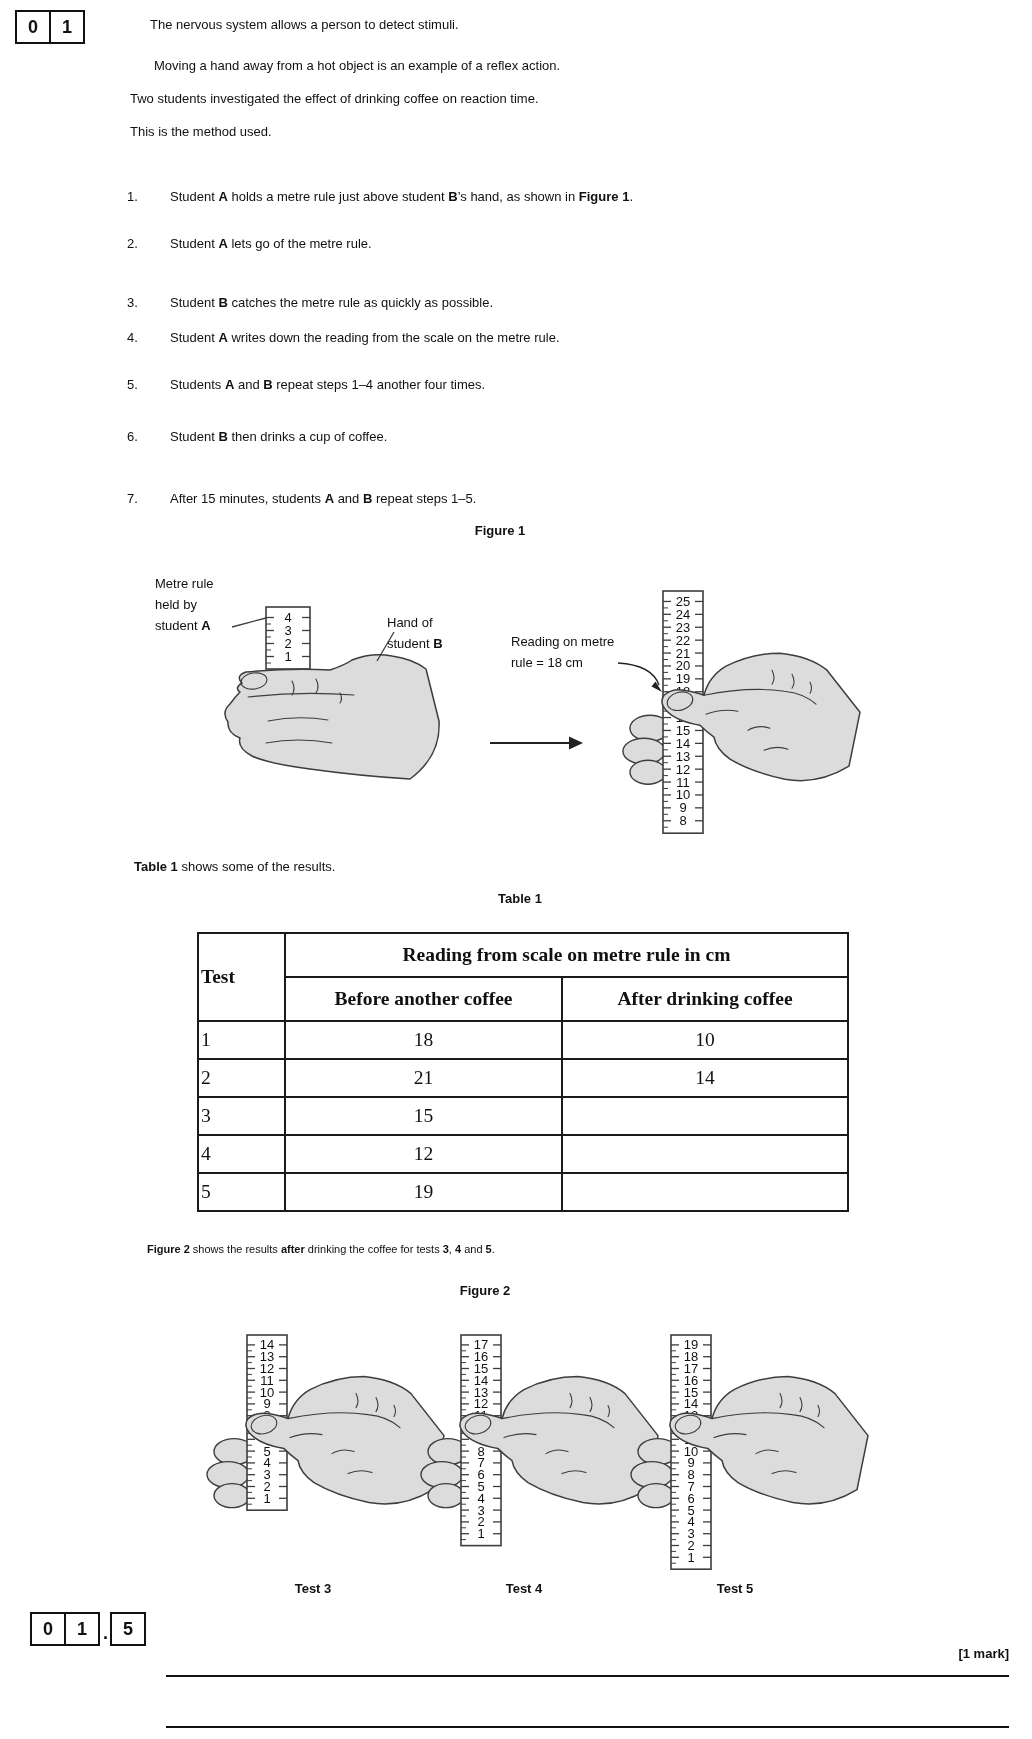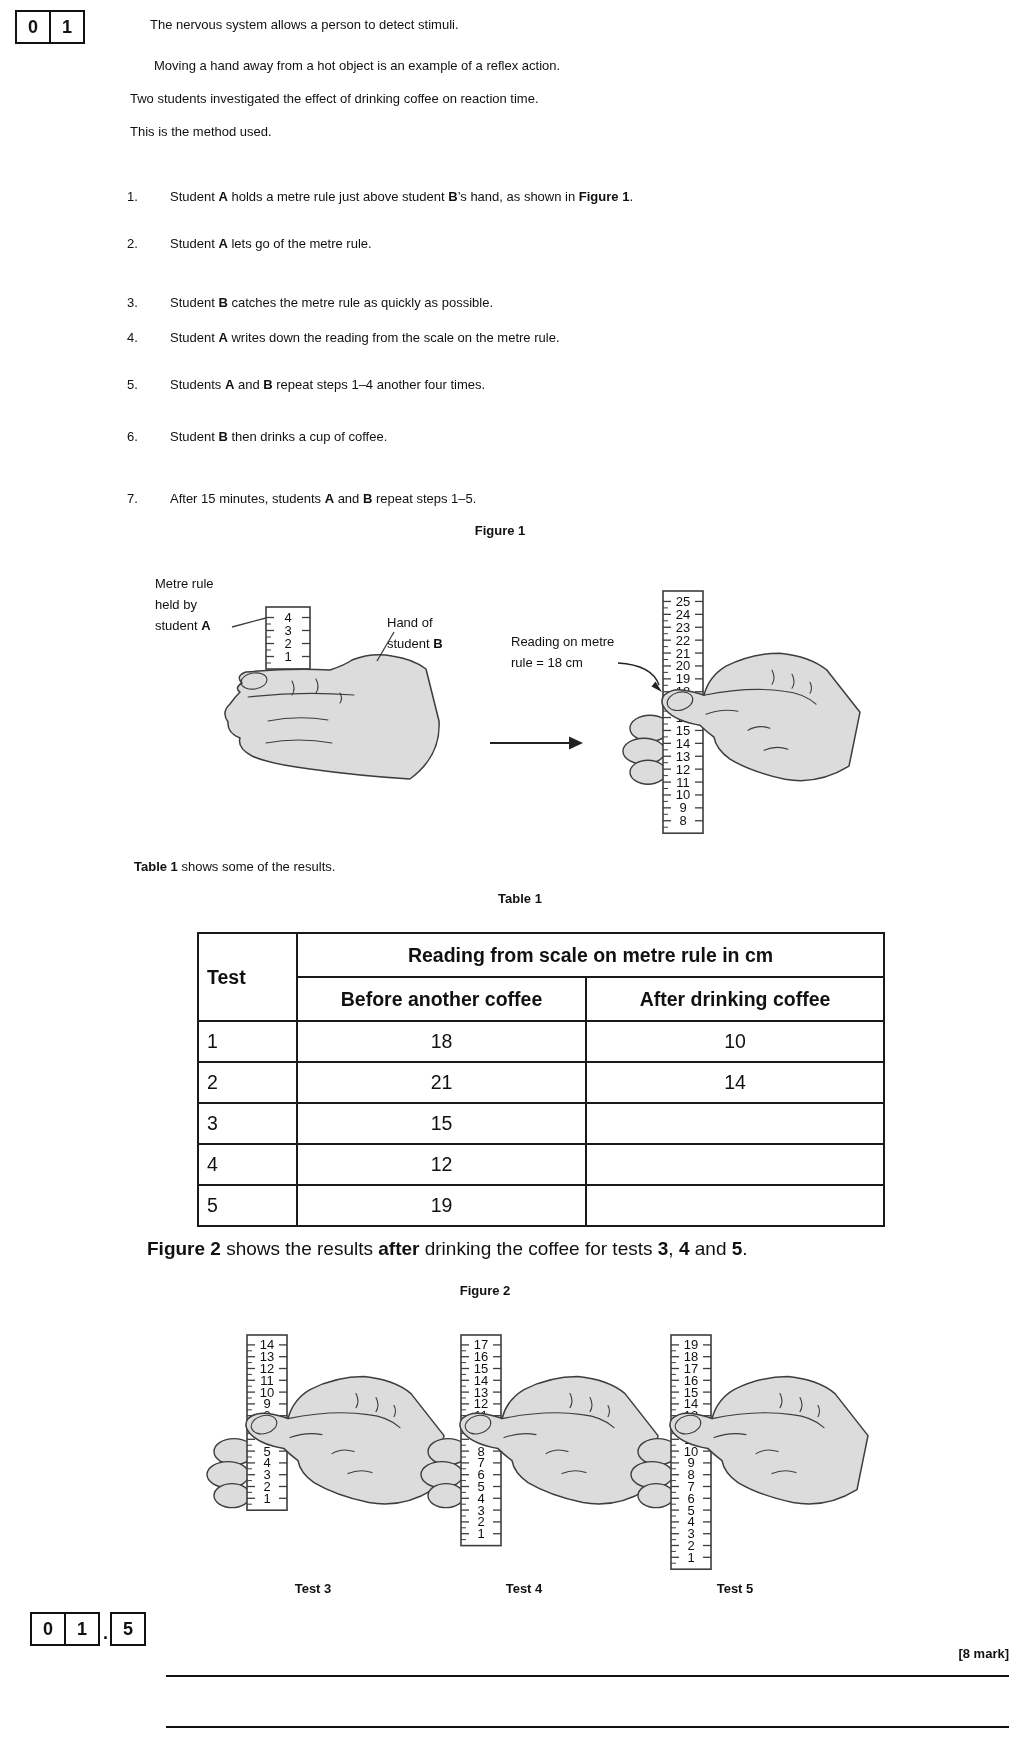--- a/index.html
+++ b/index.html
@@ -2,32 +2,32 @@
 <html><head>
 <meta charset="utf-8">
 <style>
   html,body{margin:0;padding:0;background:#ffffff;}
   .page{position:relative;width:1032px;height:1739px;background:#fff;overflow:hidden;
         font-family:"Liberation Sans","DejaVu Sans",sans-serif;color:#111;}
   .t{position:absolute;font-size:13px;line-height:22px;white-space:nowrap;}
   .pre{white-space:pre-line;line-height:21px;}
   .b{font-weight:bold;}
   .ctr{text-align:center;}
-  .small{font-size:19px;}
+  .small{font-size:11px;}
   
   .qrow{position:absolute;display:flex;align-items:flex-start;}
   .qcells{display:flex;}
   .qcell{width:32px;height:30px;border:2px solid #111;margin-left:-2px;
          display:flex;align-items:center;justify-content:center;
          font-weight:bold;font-size:18px;background:#fff;}
   .qcell:first-child{margin-left:0;}
   .qdot{font-weight:bold;font-size:18px;margin:12px 2px 0 3px;line-height:18px;}
   
   table.rt{position:absolute;border-collapse:collapse;background:#fff;font-size:19.5px;color:#111;}
-  table.rt th,table.rt td{border:2px solid #1a1a1a;padding:8px;}
+  table.rt th,table.rt td{border:2px solid #1a1a1a;padding:2px;font-family:Liberation Serif, serif;}
   table.rt th{font-weight:bold;}
   .cell-test{width:81px;text-align:left;padding-left:12px;}
   .cell-before{width:271px;text-align:center;}
   .cell-after{width:280px;text-align:center;}
   .hrow{height:44px;}
   .drow{height:38px;}
   .ansline{position:absolute;height:2px;background:#111;}
   svg{position:absolute;overflow:visible;}
 </style>
 </head>
@@ -512,17 +512,17 @@
   <div class="qrow" style="left:30px;top:1612px;">
     <div class="qcells">
       <div class="qcell">0</div>
       <div class="qcell">1</div>
     </div>
     <div class="qdot">.</div>
     <div class="qcells">
       <div class="qcell">5</div>
     </div>
   </div>
-  <div class="t b" style="left:709px;top:1643px;width:300px;text-align:right;">[8 mark]</div>
+  <div class="t b" style="left:709px;top:1643px;width:300px;text-align:right;">[1 mark]</div>
   <div class="ansline" style="left:166px;top:1675px;width:843px;"></div>
   <div class="ansline" style="left:166px;top:1726px;width:843px;"></div>
 
 </div>
 
 </body></html>

